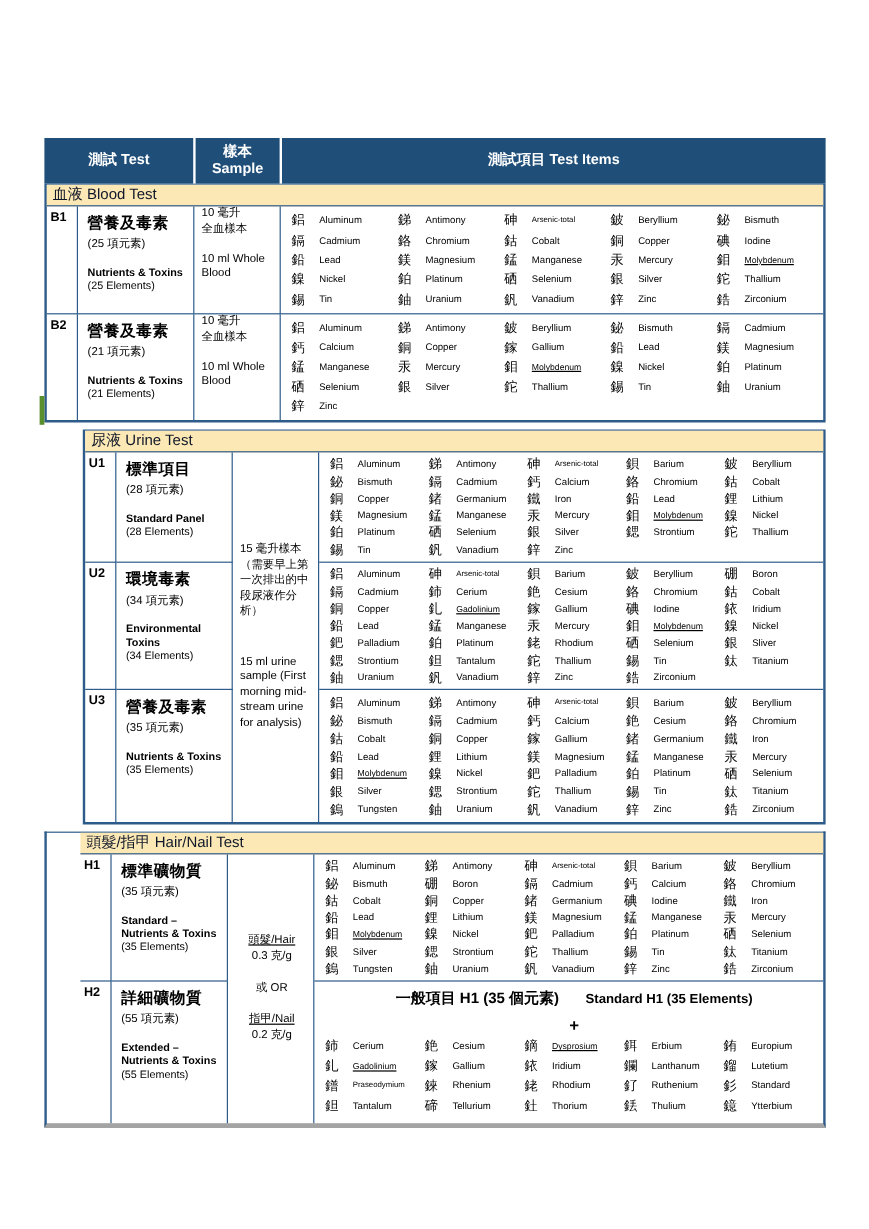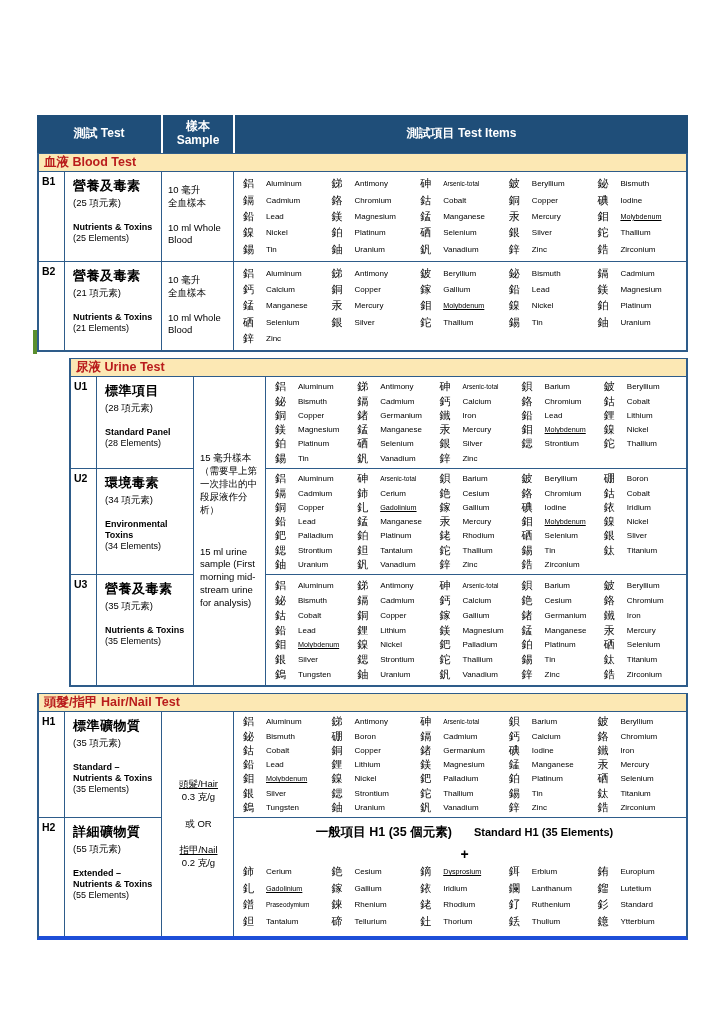--- a/index.html
+++ b/index.html
@@ -10,39 +10,39 @@
   
   .thead { display: grid; grid-template-columns: 124px 72px 1fr; background:#1F4E79; height: 38px; }
   .th { color:#fff; font-weight:bold; display:flex; flex-direction:column; align-items:center; justify-content:center; font-size:12px; line-height:1.15;text-align:right; }
   .th + .th { border-left:2px solid #fff; }
 
   
   .sec { display:grid; grid-template-columns: 26px 97px 72px 1fr; border:2px solid #2E5C8A; border-top:1px solid #2E5C8A; }
   .sec.gap { margin-top:6px; }
   .sec-blood { grid-template-rows: 18px 90px 88px; }
   .sec-urine { grid-template-rows: 18px 92px 106px 110px; margin-left: 32px; }
-  .sec-hair  { grid-template-rows: 18px 106px 118px; border-bottom:4px solid #1d4ed8; }
-
-  .bar { grid-column:1/-1; background:#FCE8B4; color:#b91c1c; font-weight:bold; font-size:12.5px;
+  .sec-hair  { grid-template-rows: 18px 106px 118px; border-bottom:4px solid #a3a3a3;padding-left:28px; }
+
+  .bar { grid-column:1/-1; background:#FCE8B4; color:#0f172a; font-weight:normal; font-size:12.5px;
     padding-left:5px; display:flex; align-items:center; border-bottom:1.5px solid #2E5C8A; }
 
   .cell { border-right:1.5px solid #2E5C8A; border-bottom:1.5px solid #2E5C8A; overflow:hidden; }
   .cell.last { border-bottom:none; }
   .cell.el { border-right:none; }
 
   .code { font-weight:bold; font-size:10.5px; padding:3px 0 0 3px; }
 
   .tname { padding:5px 2px 0 8px; }
   .tname .zh   { font-size:13px; font-weight:bold; letter-spacing:0.5px; }
   .tname .zhc  { font-size:9.5px; margin-top:2px; }
   .tname .en   { font-size:9px; font-weight:bold; margin-top:12px; line-height:1.2; white-space:pre-line; }
   .tname .enc  { font-size:9px; line-height:1.2; }
 
   .smp { font-size:9.5px; line-height:1.35; padding:0 4px 0 6px; display:flex; flex-direction:column; justify-content:flex-start; }
-  .smp .zh { white-space:pre-line; margin-top:12px; }
+  .smp .zh { white-space:pre-line; margin-top:0; }
   .smp .en { margin-top:12px; }
   .smp-merge { justify-content:center;gap:17px; }
   .smp-merge .zh { margin-top:0; }
   .smp-center { text-align:center; justify-content:center; font-size:9.5px; }
   .u-line { text-decoration:underline; }
   .smp-center .or { margin:14px 0; }
 
   .cell.el { padding:2px 0 2px 9px; }
   .el-grid { display:grid; grid-template-columns:repeat(5,1fr); height:100%; align-content:space-evenly; }
   .el-item { display:flex; align-items:center; height:13px; }

